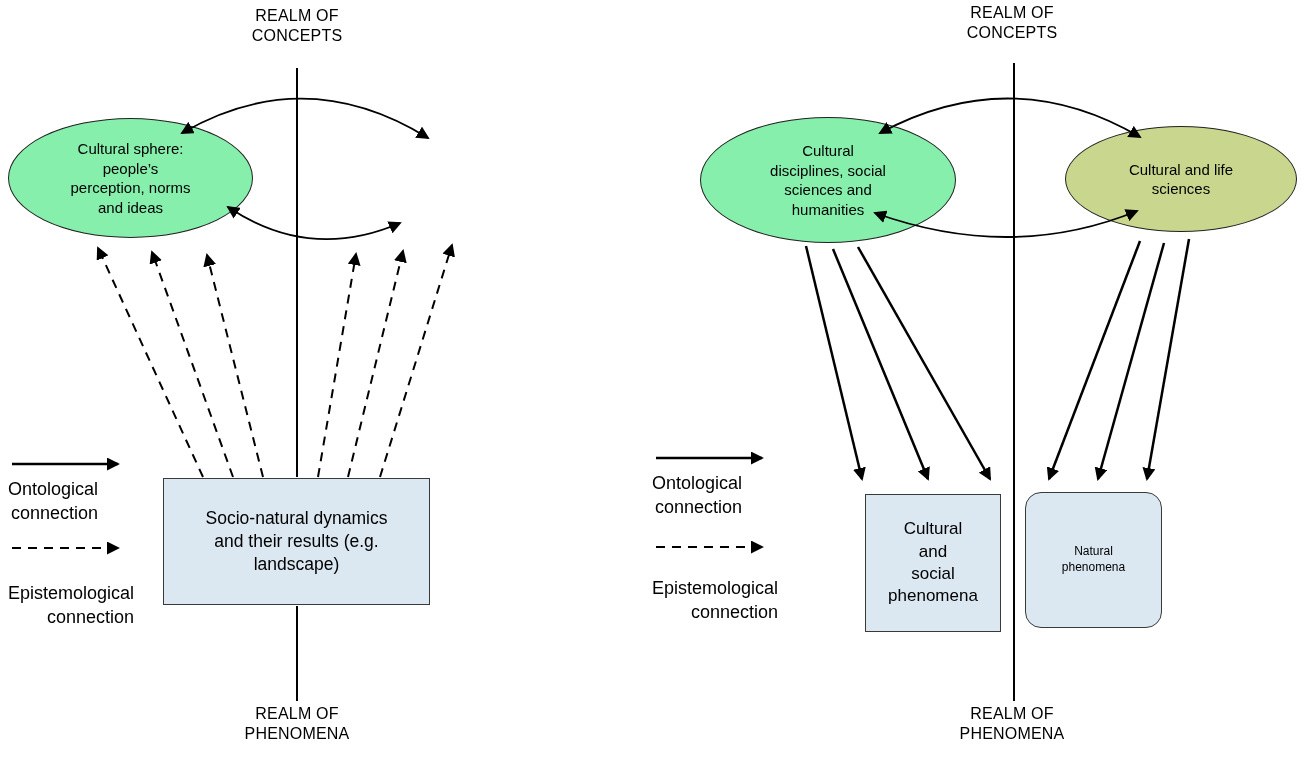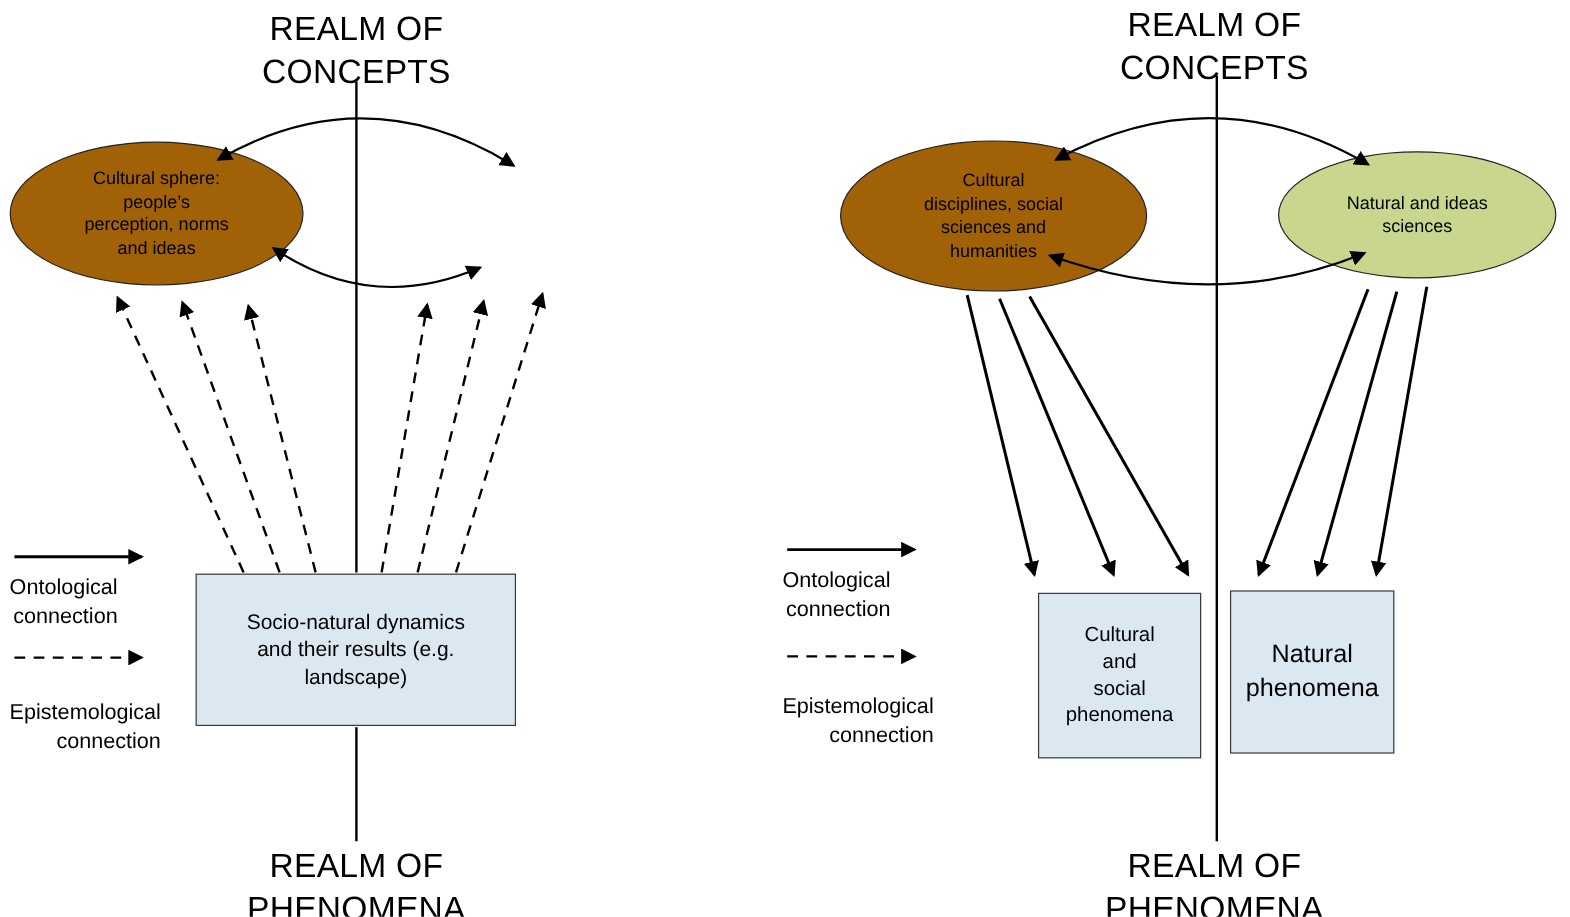--- a/index.html
+++ b/index.html
@@ -1,25 +1,25 @@
 <!DOCTYPE html>
 <html><head>
 <meta charset="utf-8">
 <style>
   * { margin: 0; padding: 0; box-sizing: border-box; }
   body { background: #ffffff; font-family: "Liberation Sans", sans-serif; color: #000; }
   .figure { position: relative; width: 1308px; height: 764px; background: #fff; overflow: hidden; }
   .label { position: absolute; white-space: pre-line; text-align: center; line-height: 1.28; }
-  .realm { font-size: 28px; letter-spacing: 0.2px; }
+  .realm { font-size: 16px; letter-spacing: 0.2px; }
   .ellipse {
     position: absolute; border: 1.5px solid #222; border-radius: 50%;
     display: flex; align-items: center; justify-content: center;
     text-align: center; font-size: 15px; line-height: 1.3; white-space: pre-line;
   }
-  .cultural { background: #a16207; }
+  .cultural { background: #86efac; }
   .natural  { background: #c8d78d; }
   .pbox {
     position: absolute; background: #dce8f1; border: 1.5px solid #3a3a3a;
     display: flex; align-items: center; justify-content: center;
     text-align: center; line-height: 1.32; white-space: pre-line;
   }
   .legend-label { position: absolute; font-size: 18px; line-height: 1.35; text-align: right; white-space: pre-line; }
   svg.lines { position: absolute; inset: 0; width: 1308px; height: 764px; pointer-events: none; z-index: 5; }
 </style>
 </head>
@@ -50,29 +50,29 @@
 PHENOMENA</div>
 
   <div class="label realm" style="left:912px; top:3px; width:200px;">REALM OF
 CONCEPTS</div>
 
   <div class="ellipse cultural" style="left:700px; top:117px; width:256px; height:126px;">Cultural
 disciplines, social
 sciences and
 humanities</div>
 
-  <div class="ellipse natural" style="left:1065px; top:126px; width:232px; height:106px;">Natural and ideas
+  <div class="ellipse natural" style="left:1065px; top:126px; width:232px; height:106px;">Cultural and life
 sciences</div>
 
   <div class="pbox" style="left:865px; top:494px; width:136px; height:138px; font-size:17px;">Cultural
 and
 social
 phenomena</div>
 
-  <div class="pbox" style="left:1025px; top:492px; width:137px; height:136px; font-size:21px;">Natural
+  <div class="pbox" style="left:1025px; top:492px; width:137px; height:136px; font-size:12px;border-radius:16px;">Natural
 phenomena</div>
 
   <div class="legend-label" style="left:652px; top:471px;">Ontological
 connection</div>
 
   <div class="legend-label" style="left:652px; top:576px;">Epistemological
 connection</div>
 
   <div class="label realm" style="left:912px; top:704px; width:200px;">REALM OF
 PHENOMENA</div>

